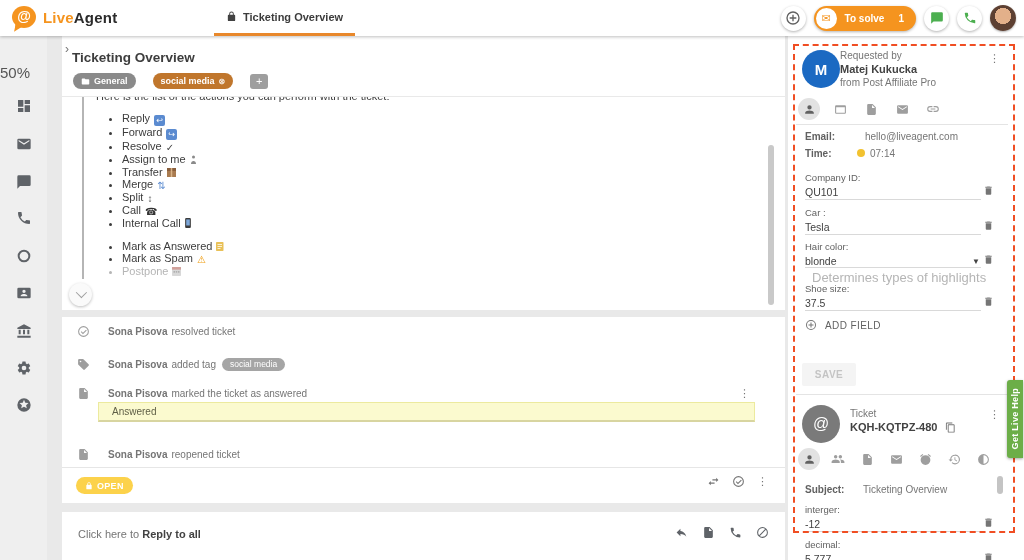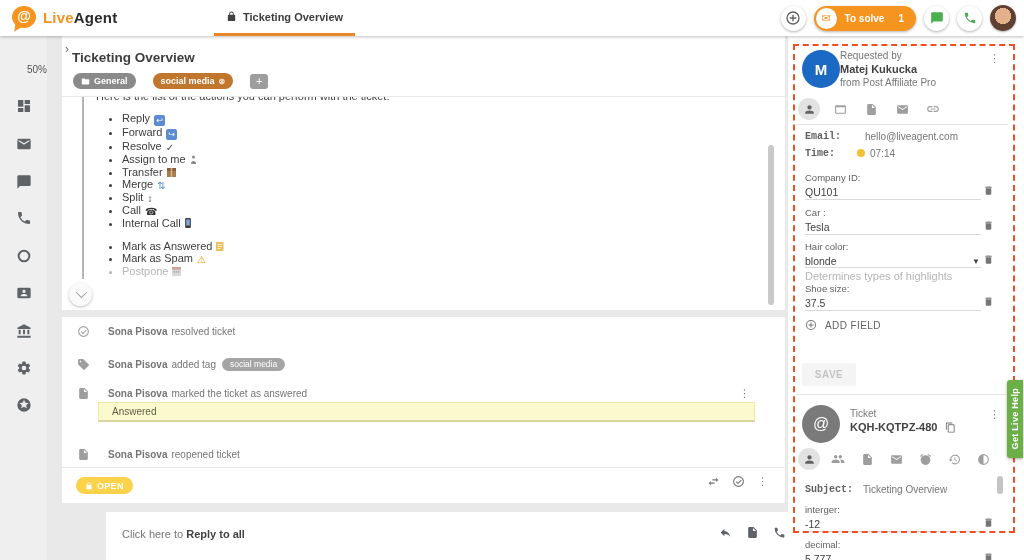--- a/index.html
+++ b/index.html
@@ -25,21 +25,21 @@
   .tosolve { height:25px; border-radius:13px; background:#f5941f; box-shadow:0 1px 3px rgba(0,0,0,.3);
              display:flex; align-items:center; padding:0 12px 0 2px; gap:8px; cursor:pointer; }
   .tosolve .env-circle { width:21px; height:21px; background:#fff; border-radius:50%; display:flex; align-items:center; justify-content:center;
              color:#f5941f; font-size:11px; }
   .tosolve .lbl { color:#fff; font-size:10px; font-weight:bold; }
   .tosolve .cnt { color:#fff; font-size:10px; font-weight:bold; margin-left:6px; }
   .avatar { width:26px; height:26px; border-radius:50%; background:radial-gradient(circle at 50% 42%, #e3b08a 0 40%, #5d4032 41% 100%); box-shadow:0 1px 2px rgba(0,0,0,.3); cursor:pointer; }
 
   
   .sidebar { position:absolute; left:0; top:36px; width:47px; height:524px; background:#efefef; z-index:20; }
-  .zoom-label { position:absolute; top:28px; width:47px; text-align:right; font-size:10px; color:#555; }
+  .zoom-label { position:absolute; top:28px; width:47px; text-align:left; font-size:15px; color:#555; }
   .side-ic { position:absolute; left:0; width:47px; height:24px; display:flex; align-items:center; justify-content:center; cursor:pointer; }
   .side-ic svg { fill:#5f6368; }
 
   
   .card { position:absolute; left:62px; width:723px; background:#fff; }
   .title-card { top:36px; height:60px; }
   .collapse-arrow { position:absolute; left:3px; top:6px; color:#757575; font-size:12px; cursor:pointer; }
   .page-title { position:absolute; left:10px; top:14px; font-size:13.5px; font-weight:bold; color:#3d3d3d; }
   .tags-row { position:absolute; left:11px; top:37px; display:flex; align-items:center; gap:17px; }
   .tag { height:16px; border-radius:8px; display:flex; align-items:center; gap:4px; padding:0 8px;
@@ -82,21 +82,21 @@
   .note-box span { margin-left:13px; font-size:10px; color:#5f5f46; }
   .act-divider { position:absolute; left:0; top:150px; width:100%; height:1px; background:#e6e6e6; }
   .open-pill { position:absolute; left:14px; top:160px; height:17px; border-radius:9px; background:#fcd24b;
                display:flex; align-items:center; gap:4px; padding:0 9px; cursor:pointer; }
   .open-pill svg { fill:#fff; }
   .open-pill span { color:#fff; font-size:9px; font-weight:bold; letter-spacing:.3px; }
   .bar-icons { position:absolute; top:158px; left:645px; display:flex; align-items:center; gap:12px; }
   .bar-icons .bi { cursor:pointer; display:flex; align-items:center; justify-content:center; }
   .bar-icons svg { fill:#757575; }
 
-  .reply-card { top:512px; height:48px;margin-left:44px; }
+  .reply-card { top:512px; height:48px; }
   .reply-text { position:absolute; left:16px; top:16px; font-size:11px; color:#757575; cursor:text; }
   .reply-text b { color:#424242; }
   .reply-icons { position:absolute; right:16px; top:14px; display:flex; align-items:center; gap:14px; }
   .reply-icons .bi { cursor:pointer; }
   .reply-icons svg { fill:#5f6368; }
 
   
   .panel { position:absolute; left:788px; top:36px; width:236px; height:524px; background:#fff; }
   .red-dash { position:absolute; left:5px; top:8px; width:222px; height:489px; border:2px dashed #f04e23; pointer-events:none; z-index:15; }
   .p-avatar { position:absolute; left:14px; top:14px; width:38px; height:38px; border-radius:50%; background:#1b69c2;
@@ -105,30 +105,30 @@
   .p-req-label { position:absolute; left:52px; top:14px; font-size:10px; color:#757575; }
   .p-req-name { position:absolute; left:52px; top:27px; font-size:11px; font-weight:bold; color:#424242; }
   .p-req-src { position:absolute; left:52px; top:41px; font-size:10px; color:#757575; }
   .p-dots { position:absolute; right:24px; font-size:11px; color:#757575; cursor:pointer; }
   .icon-row { position:absolute; left:10px; display:flex; align-items:center; gap:9px; }
   .prow-ic { width:22px; height:22px; display:flex; align-items:center; justify-content:center; border-radius:50%; cursor:pointer; }
   .prow-ic svg { fill:#9e9e9e; }
   .prow-ic.active { background:#e2e2e2; }
   .prow-ic.active svg { fill:#616161; }
   .p-divider { position:absolute; left:8px; width:212px; height:1px; background:#e4e4e4; }
-  .kv-label { position:absolute; left:17px; font-size:10px; font-weight:bold; color:#616161;font-family:Liberation Mono, monospace; }
+  .kv-label { position:absolute; left:17px; font-size:10px; font-weight:bold; color:#616161; }
   .kv-value { position:absolute; font-size:10px; color:#757575; }
   .time-dot { position:absolute; width:8px; height:8px; border-radius:50%; background:#f2c230; }
   .fld-label { position:absolute; left:17px; font-size:9.5px; color:#616161; }
   .fld-value { position:absolute; left:17px; font-size:10.5px; color:#424242; }
   .fld-line { position:absolute; left:17px; width:176px; height:1px; background:#d9d9d9; }
   .fld-trash { position:absolute; left:195px; cursor:pointer; }
   .fld-trash svg { fill:#757575; }
   .fld-caret { position:absolute; left:184px; font-size:8px; color:#424242; cursor:pointer; }
-  .fld-helper { position:absolute; left:17px; font-size:11px; color:#b5b5b5; }
+  .fld-helper { position:absolute; left:24px; font-size:13px; color:#b5b5b5; }
   .add-field { position:absolute; left:17px; display:flex; align-items:center; gap:8px; cursor:pointer; }
   .add-field svg { fill:#757575; }
   .add-field span { font-size:10px; color:#616161; letter-spacing:.4px; }
   .save-btn { position:absolute; left:14px; top:327px; width:54px; height:23px; background:#f4f4f4; border:none;
               border-radius:2px; color:#c4c4c4; font-size:10px; font-weight:bold; letter-spacing:.5px; font-family:inherit; }
   .tkt-label { position:absolute; left:62px; top:372px; font-size:10px; color:#757575; }
   .tkt-code { position:absolute; left:62px; top:385px; font-size:11px; font-weight:bold; color:#424242; display:flex; align-items:center; gap:8px; }
   .tkt-code svg { fill:#757575; cursor:pointer; }
   .panel-scrollbar { position:absolute; left:209px; top:440px; width:6px; height:18px; border-radius:3px; background:#c4c4c4; }
   .livehelp { position:absolute; right:1px; top:344px; width:16px; height:78px; background:#6cae48; border-radius:3px 0 0 3px;

